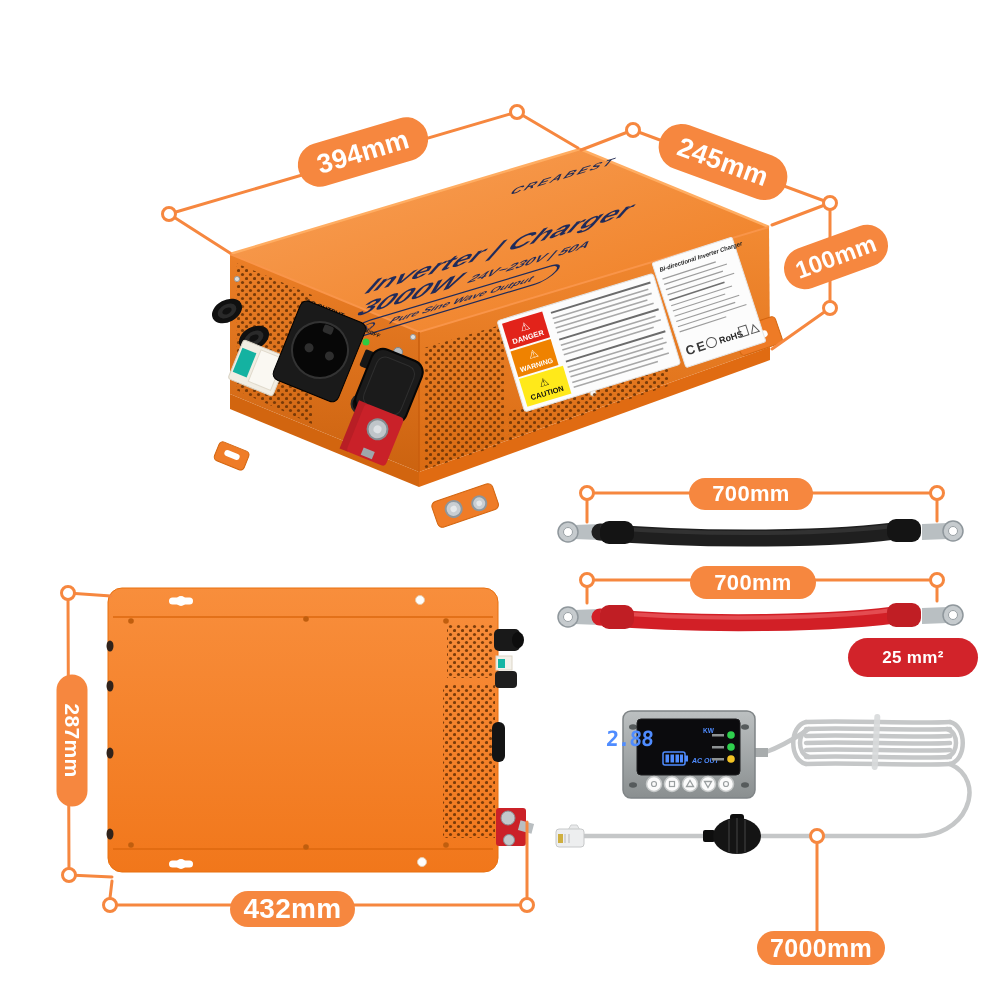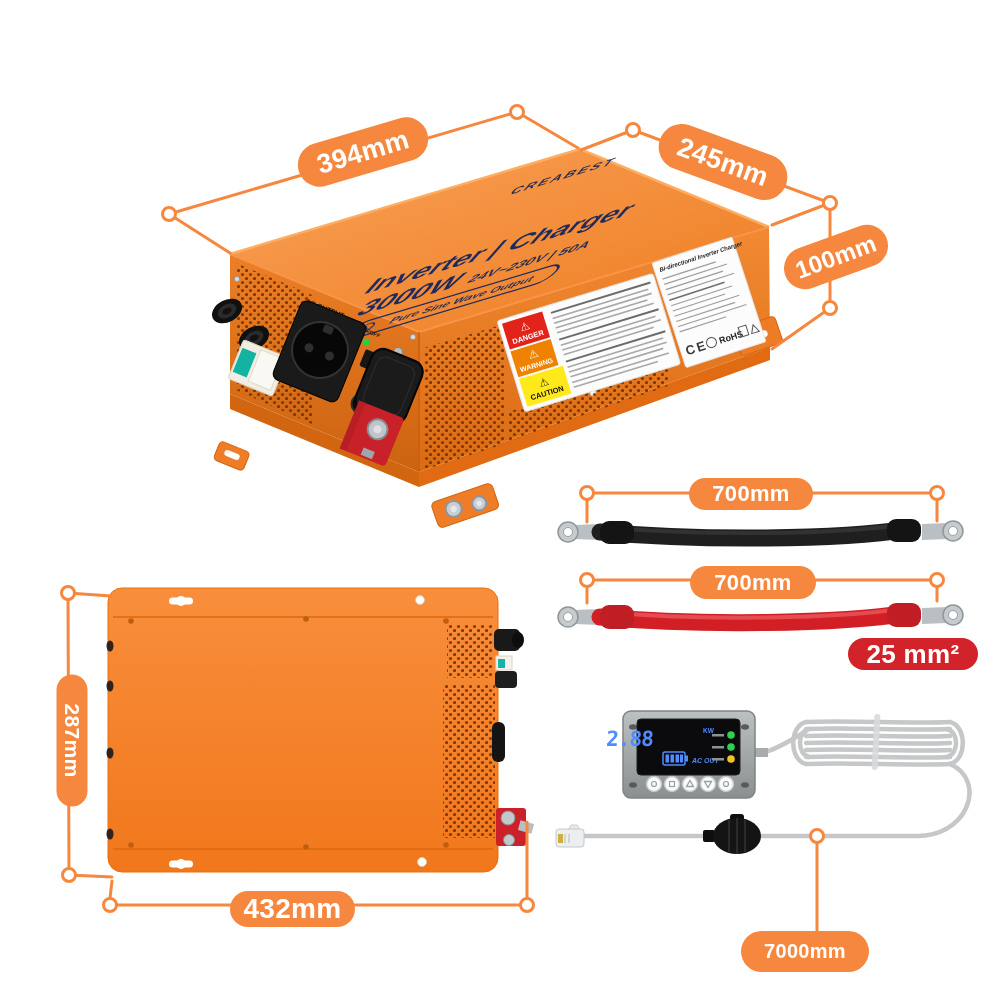--- a/index.html
+++ b/index.html
@@ -389,18 +389,18 @@
       <circle cx="817" cy="836" r="6.5" fill="#ffffff"></circle>
     </g>
   </g>
 </svg>
 
 <div class="pill" style="left:296px;top:130px;width:134px;height:44px;font-size:27px;transform:rotate(-16.5deg);">394mm</div>
 <div class="pill" style="left:656px;top:139px;width:134px;height:46px;font-size:27px;transform:rotate(20deg);">245mm</div>
 <div class="pill" style="left:782px;top:236px;width:108px;height:42px;font-size:24px;transform:rotate(-20deg);">100mm</div>
 <div class="pill" style="left:689px;top:478px;width:124px;height:32px;font-size:22px;">700mm</div>
 <div class="pill" style="left:690px;top:566px;width:126px;height:33px;font-size:22px;">700mm</div>
-<div class="pill red" style="left:848px;top:638px;width:130px;height:32px;font-size:26px;">25 mm²</div>
+<div class="pill red" style="left:848px;top:638px;width:130px;height:39px;font-size:17px;">25 mm²</div>
 <div class="pill" style="left:6px;top:725px;width:132px;height:31px;font-size:21px;transform:rotate(90deg);">287mm</div>
 <div class="pill" style="left:230px;top:891px;width:125px;height:36px;font-size:28px;">432mm</div>
-<div class="pill" style="left:741px;top:931px;width:128px;height:41px;font-size:20px;">7000mm</div>
+<div class="pill" style="left:757px;top:931px;width:128px;height:34px;font-size:25px;">7000mm</div>
 
 </div>
 
 </body></html>

